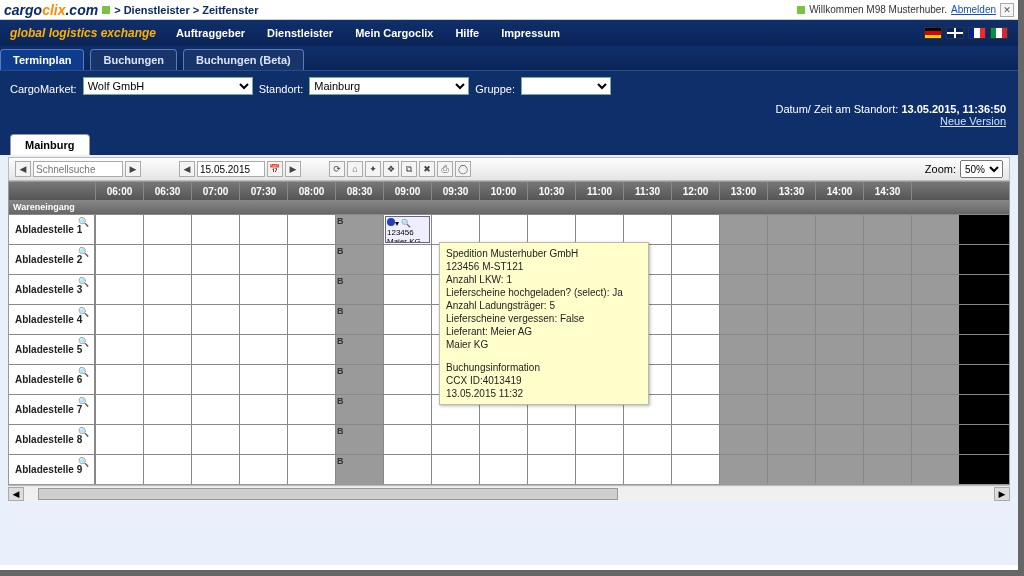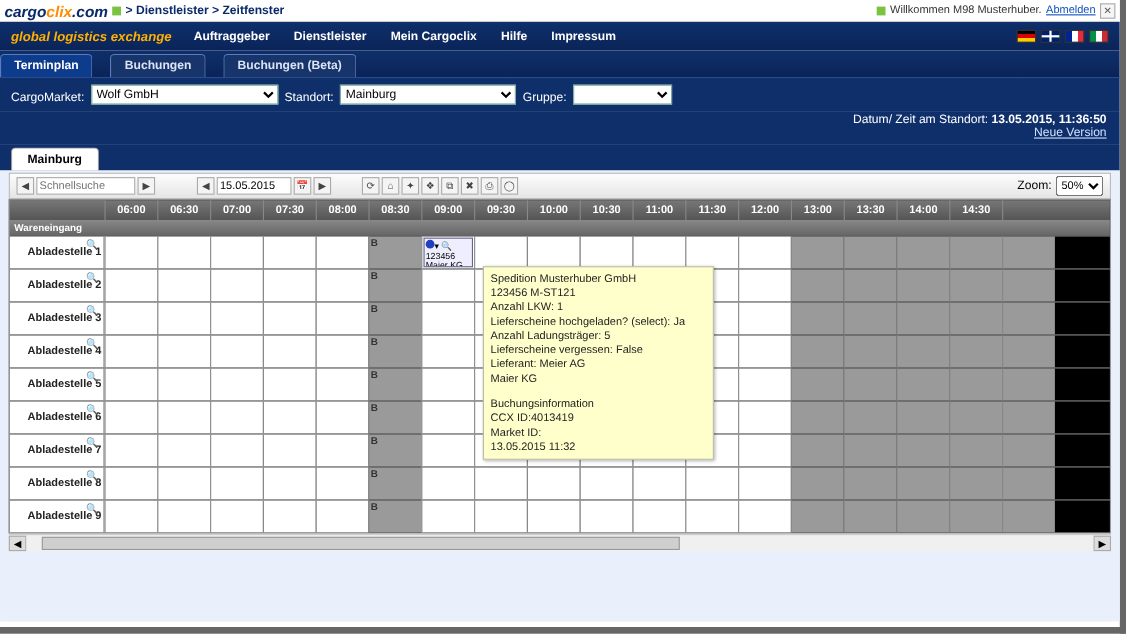--- a/index.html
+++ b/index.html
@@ -31,21 +31,21 @@
   .flag-uk::before, .flag-uk::after { content:""; position:absolute; background:#fff; }
   .flag-uk::before { width:200%; height:2px; top:50%; left:-50%; transform:translateY(-50%); }
   .flag-uk::after { width:2px; height:200%; left:50%; top:-50%; transform:translateX(-50%); }
   .flag-fr { background: linear-gradient(90deg,#002395 33%,#fff 33% 66%,#ED2939 66%); }
   .flag-it { background: linear-gradient(90deg,#009246 33%,#fff 33% 66%,#CE2B37 66%); }
 
   
   .tabrow1 { height: 24px; background: linear-gradient(#0f2f6b,#0a2458); display:flex; align-items:flex-end; padding:0 0; gap:6px; }
   .tab1 { background:#0e3c8c; color:#fff; font-weight:bold; padding:4px 12px; border-radius:4px 4px 0 0; border:1px solid #5a7bbd; border-bottom:none; font-size:11px; cursor:pointer; }
   .tab1.active { background:#0e3c8c; color:#fff; }
-  .tab1.inactive { background:#17346b; color:#dbe4f6;margin-left:10px; }
+  .tab1.inactive { background:#17346b; color:#dbe4f6; }
 
   
   .filterbar { background:#0f2f6b; color:#fff; padding:6px 10px; display:flex; align-items:flex-end; gap:6px; position:relative; border-top:1px solid #2a4a8a; }
   .filterbar label { font-size:11px; }
   .filterbar select, .filterbar input { font-size:11px; height:18px; border:1px solid #7a9; background:#fff; }
   .sel-wide { width:170px; }
   .sel-med { width:160px; }
   .sel-sm { width:90px; background:#eee; }
 
   .datumline { background:#0f2f6b; color:#fff; text-align:right; padding:2px 12px 4px; font-size:11px; }
@@ -66,21 +66,21 @@
   
   .grid-wrap { margin:0 8px; border:1px solid #999; position:relative; background:#000000; }
   .time-header { display:flex; background:linear-gradient(#777,#555); color:#fff; font-size:10px; height:18px; }
   .rowlabel-col { width:86px; flex:0 0 86px; background:linear-gradient(#777,#555); }
   .thcell { flex:0 0 48px; border-left:1px solid #888; display:flex; align-items:center; justify-content:center; font-weight:bold; }
 
   .section-hdr { display:flex; height:14px; background:linear-gradient(#888,#666); color:#fff; font-size:9px; }
   .section-hdr .lbl { width:86px; padding-left:4px; display:flex; align-items:center; font-weight:bold; }
 
   .gridrow { display:flex; height:30px; border-top:1px solid #888; }
-  .gridrow .lbl { width:86px; flex:0 0 86px; background:#fff; display:flex; align-items:center; padding-left:16px; font-size:10px; font-weight:bold; color:#222; border-right:1px solid #888; position:relative; }
+  .gridrow .lbl { width:86px; flex:0 0 86px; background:#fff; display:flex; align-items:center; padding-left:6px; font-size:10px; font-weight:bold; color:#222; border-right:1px solid #888; position:relative; }
   .gridrow .lbl .mag { position:absolute; right:4px; top:2px; font-size:9px; color:#555; }
   .cell { flex:0 0 48px; border-left:1px solid #888; position:relative; background:#fff; }
   .cell.break { background:#9a9a9a; }
   .cell.closed { background:#9a9a9a; }
   .cell .btag { position:absolute; left:1px; top:1px; font-size:9px; color:#333; font-weight:bold; }
 
   .booking { position:absolute; left:1px; top:1px; right:1px; bottom:1px; background:#eef; border:1px solid #668; font-size:8px; line-height:9px; overflow:hidden; padding:1px; }
   .booking .dot { width:8px; height:8px; background:#2040c0; border-radius:50%; display:inline-block; }
   .booking .arr { font-size:8px; }
 
@@ -427,21 +427,20 @@
     <div>123456 M-ST121</div>
     <div>Anzahl LKW: 1</div>
     <div>Lieferscheine hochgeladen? (select): Ja</div>
     <div>Anzahl Ladungsträger: 5</div>
     <div>Lieferscheine vergessen: False</div>
     <div>Lieferant: Meier AG</div>
     <div>Maier KG</div>
     <div style="height:10px"></div>
     <div>Buchungsinformation</div>
     <div>CCX ID:4013419</div>
-    <div>Market ID:</div>
     <div>13.05.2015 11:32</div>
   </div>
 </div>
 
 <div class="hscroll">
   <div class="arrow">◀</div>
   <div class="track">
         <div class="thumb"></div>
       </div>
   <div class="arrow">▶</div>

